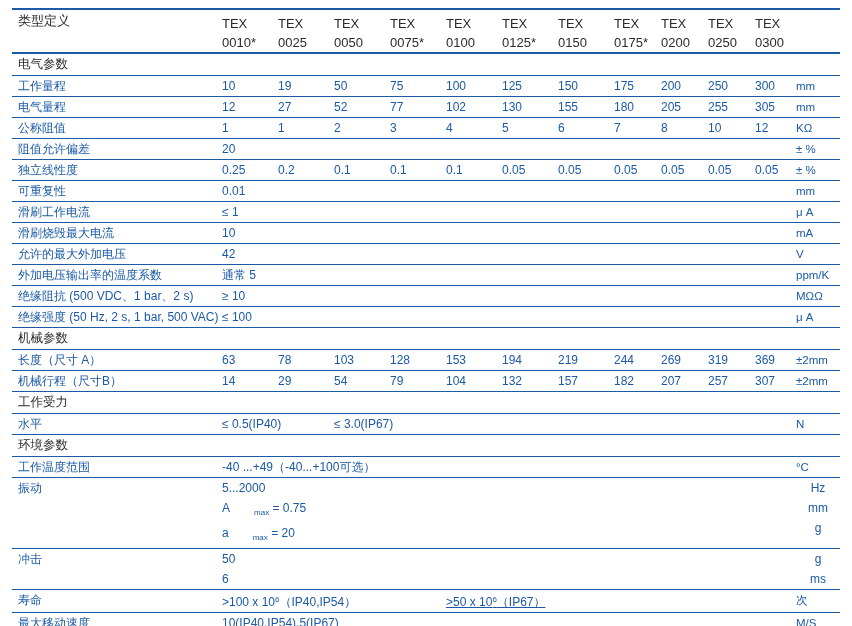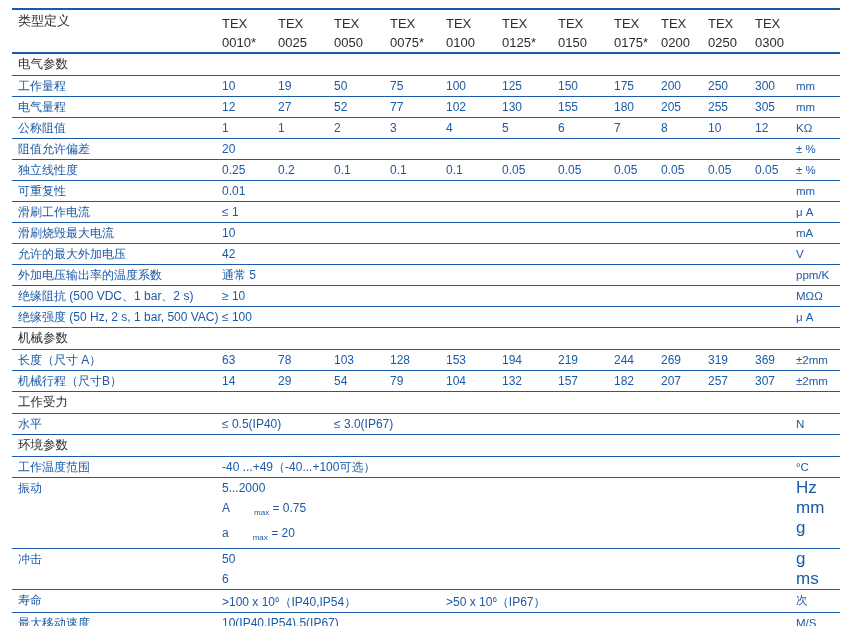--- a/index.html
+++ b/index.html
@@ -25,32 +25,32 @@
   .dark{color:#2b2b2b;}
   .vals{
     display:grid;
     grid-template-columns:56px 56px 56px 56px 56px 56px 56px 47px 47px 47px 47px;
   }
   .vals .cell{padding-left:14px;}
   .span-all{grid-column:1 / -1;}
   .span-2{grid-column:1 / span 2;}
   .span-9-from-3{grid-column:3 / span 9;}
   .span-4{grid-column:1 / span 4;}
-  .span-7-from-5{grid-column:5 / span 7;}
+  .span-7-from-5{grid-column:5 / span 7;text-decoration:underline;}
   .unit{padding-left:8px;font-size:11.5px;color:#1b5aa6;}
   .header-row{border-bottom:2px solid #1b5aa6;}
   .header-row .label{font-size:13px;line-height:22px;}
   .hdr-lines{display:block;padding-top:4px;}
   .hdr-grid{display:grid;grid-template-columns:56px 56px 56px 56px 56px 56px 56px 47px 47px 47px 47px;}
   .hdr-grid .cell{padding-left:14px;line-height:19px;font-size:13px;}
   .section-row .label{font-size:12.5px;line-height:21px;}
   .stack{display:block;}
   .stack > div{line-height:20px;padding-left:14px;}
   .unit-stack{display:block;}
-  .unit-stack > div{line-height:20px;padding-left:8px;font-size:17px;}
+  .unit-stack > div{line-height:20px;padding-left:8px;font-size:12px;text-align:center;}
   sub{font-size:8px;vertical-align:-3px;padding-left:24px;}
   sup{font-size:8px;vertical-align:4px;}
 </style>
 </head>
 <body>
 
 <div class="page">
   <div class="spec-table">
 
     <div class="row header-row">

